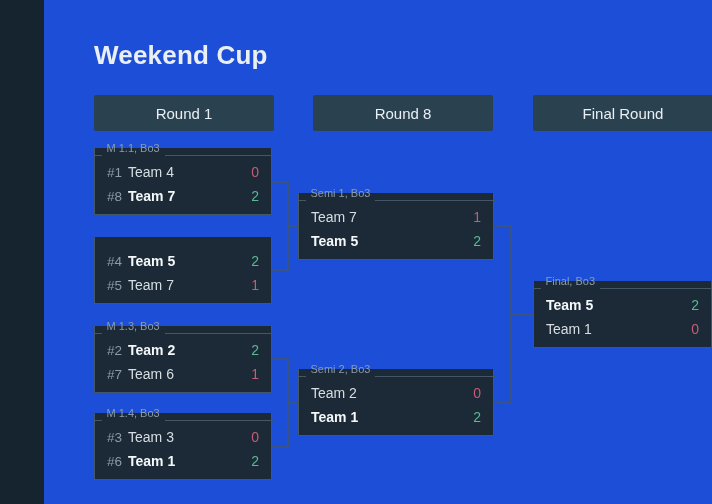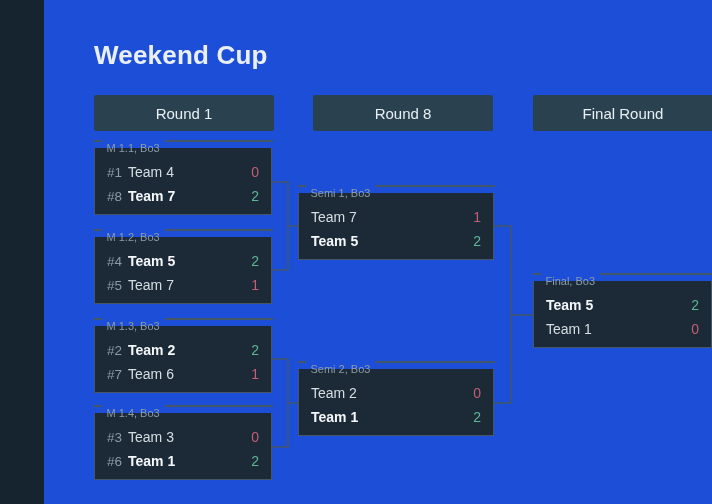--- a/index.html
+++ b/index.html
@@ -29,21 +29,21 @@
     border:1.5px solid #435767;border-top:none;
   }
   .m11,.m12,.m13,.m14{left:50px;width:178px;height:67px;}
   .m11{top:148px}.m12{top:237px}.m13{top:326px}.m14{top:413px}
   .semi1,.semi2{left:254px;width:196px;height:67px;}
   .semi1{top:193px}.semi2{top:369px}
   .final{left:489px;width:179px;height:67px;top:281px}
 
   .match-top{
     position:absolute;left:-1.5px;right:-1.5px;top:-8px;height:16px;
-    display:flex;align-items:flex-start;
+    display:flex;align-items:flex-end;
   }
   .match-top::before{content:"";width:8px;height:1.5px;background:#435767;flex:none;}
   .match-top::after{content:"";flex:1;height:1.5px;background:#435767;}
   .match-label{
     padding:0 5px;font-size:11px;color:#8c9ca7;white-space:nowrap;line-height:16px;
   }
   .rows{padding:12px 12px 0;display:flex;flex-direction:column;}
   .row{height:24px;display:flex;align-items:center;justify-content:space-between;}
   .team{display:flex;align-items:baseline;}
   .seed{color:#8c9ca7;font-size:13.5px;margin-right:6px;}
@@ -92,23 +92,20 @@
         <span class="team">
           <span class="seed">#8</span>
           <span class="name win">Team 7</span>
         </span>
         <span class="score win">2</span>
       </div>
     </div>
   </div>
 
   <div class="match m12">
-    <div class="match-top">
-      <span class="match-label">M 1.2, Bo3</span>
-    </div>
     <div class="rows">
       <div class="row">
         <span class="team">
           <span class="seed">#4</span>
           <span class="name win">Team 5</span>
         </span>
         <span class="score win">2</span>
       </div>
       <div class="row">
         <span class="team">

